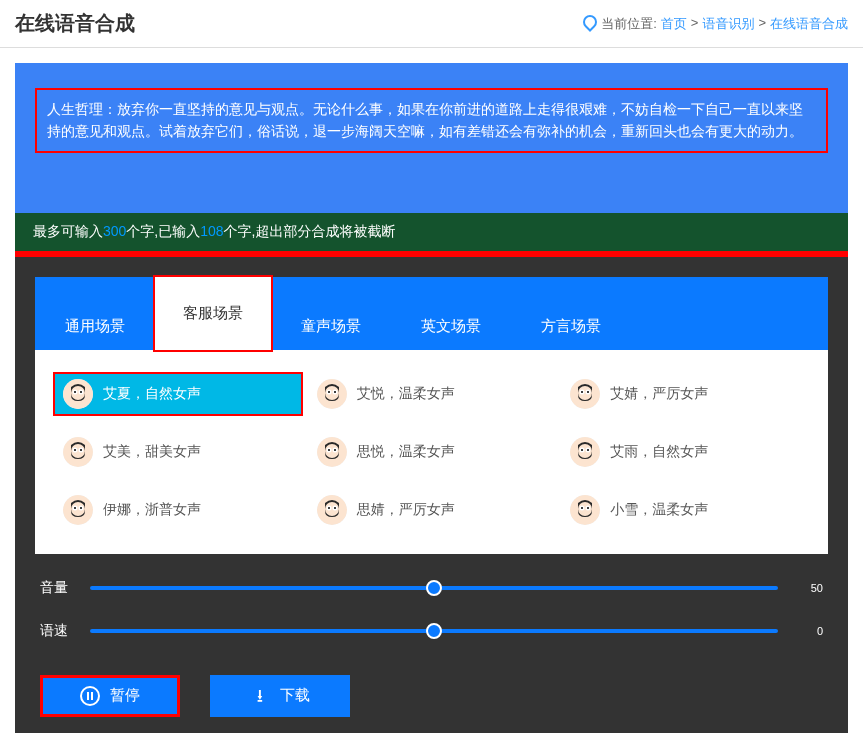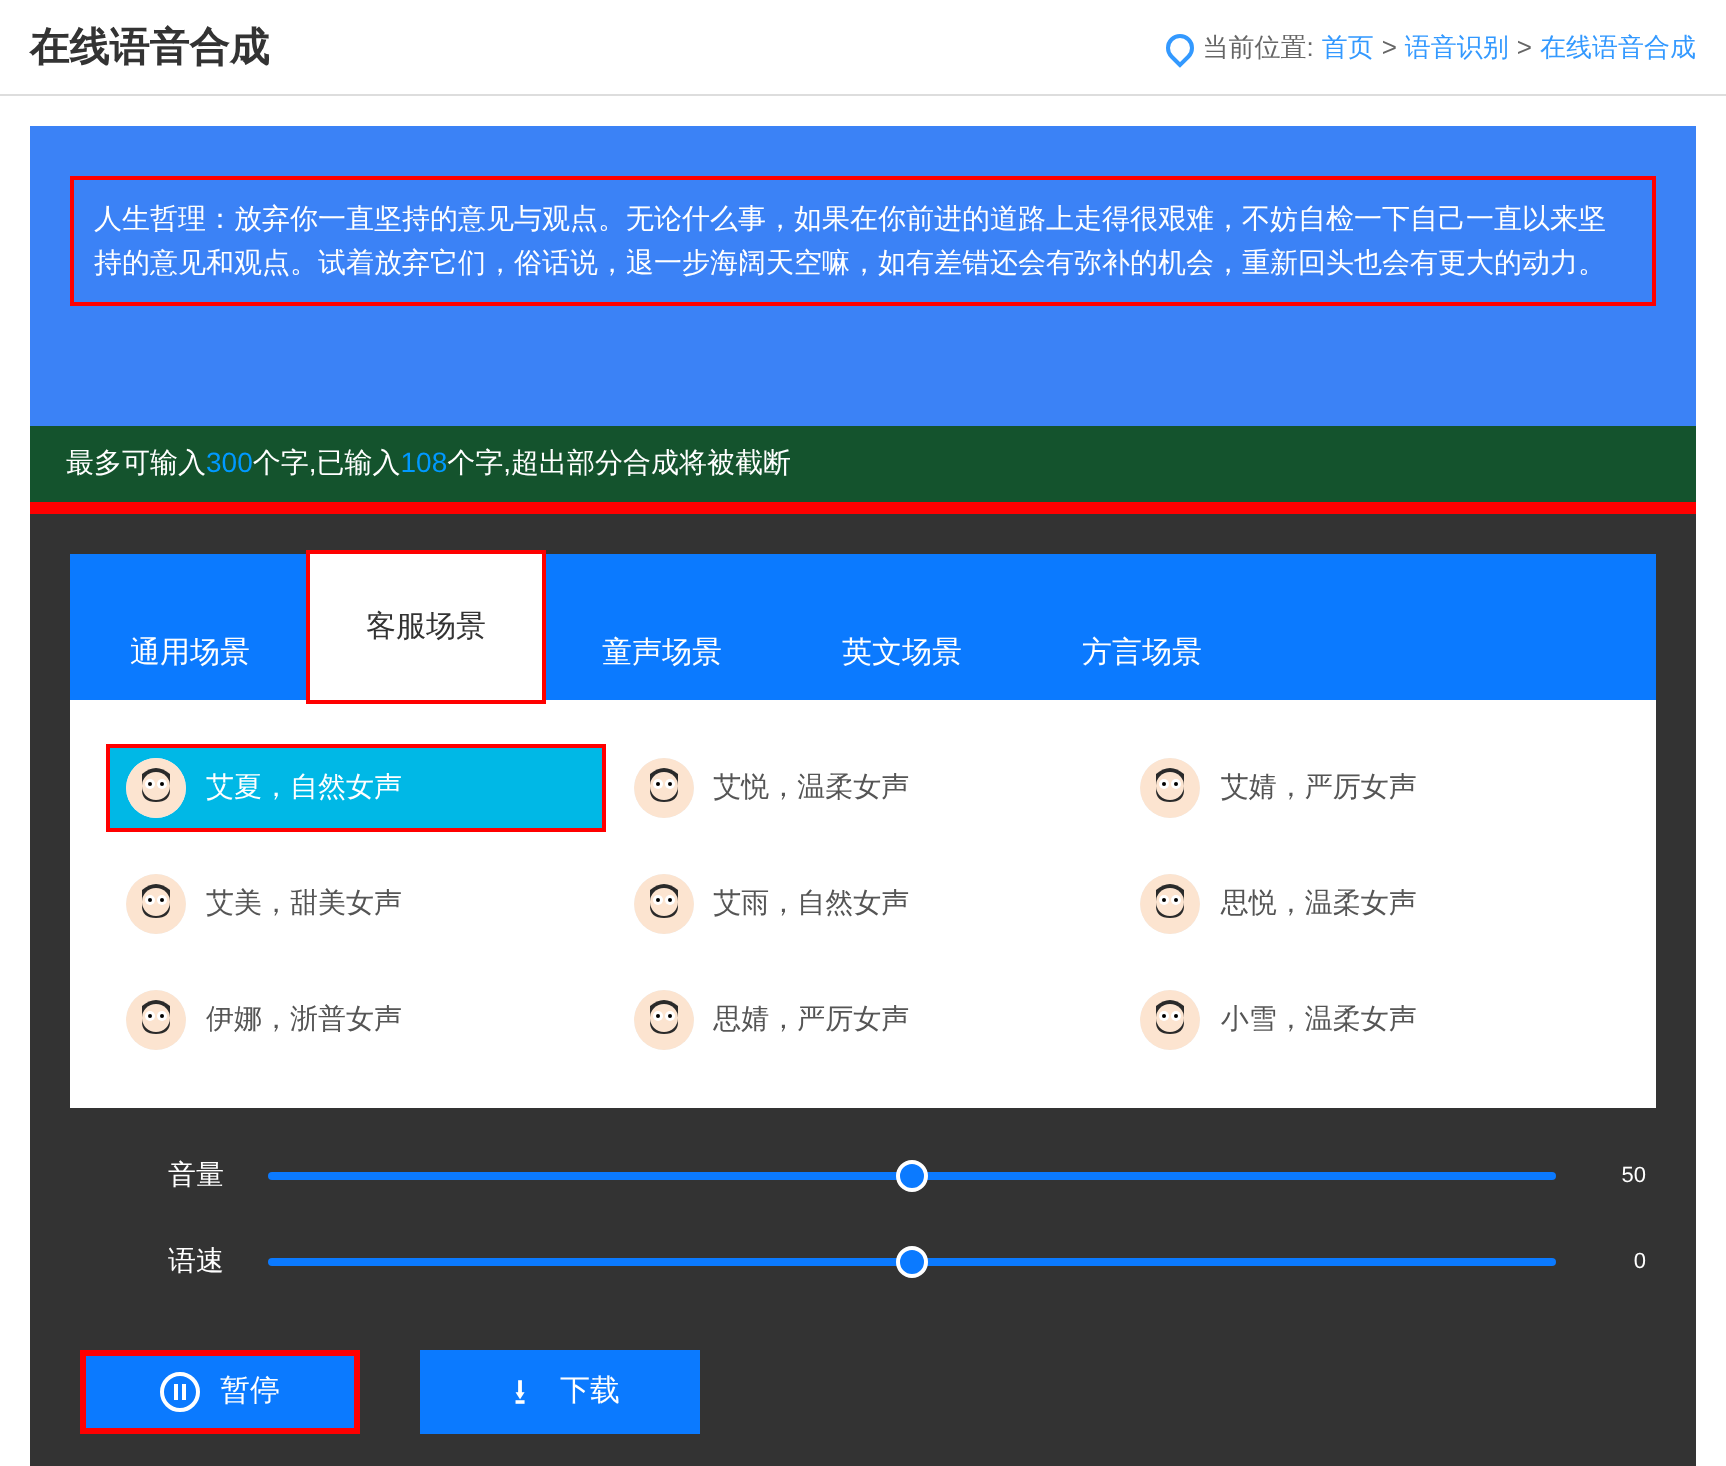--- a/index.html
+++ b/index.html
@@ -1,20 +1,20 @@
 <!DOCTYPE html>
 <html><head>
   <meta charset="utf-8">
   <style>
     * { margin: 0; padding: 0; box-sizing: border-box; }
     body { font-family: "Microsoft YaHei", Arial, sans-serif; background: #fff; width: 863px; }
     
     .header { display: flex; justify-content: space-between; align-items: center; padding: 10px 15px; border-bottom: 1px solid #ddd; }
     .page-title { font-size: 20px; font-weight: bold; color: #333; }
-    .breadcrumb { font-size: 13px; color: #3399ff; display: flex; align-items: center; gap: 4px; }
+    .breadcrumb { font-size: 13px; color: #3399ff; display: flex; gap: 4px; }
     .breadcrumb .loc-icon { width: 14px; height: 14px; border: 2px solid #3399ff; border-radius: 50% 50% 50% 0; transform: rotate(-45deg); }
     .breadcrumb span { color: #666; }
     .breadcrumb a { color: #3399ff; text-decoration: none; }
     
     .text-area-wrap { background: #3b82f6; padding: 25px 20px 60px; margin: 15px 15px 0; position: relative; }
     .text-content { border: 2px solid #ff0000; padding: 8px 10px; color: #fff; font-size: 14px; line-height: 1.6; min-height: 55px; }
     
     .counter-bar { background: #14532d; color: #fff; font-size: 14px; padding: 10px 18px; margin: 0 15px; }
     .counter-bar .num { color: #0099ff; }
     
@@ -28,21 +28,21 @@
     .tab.highlight { border: 2px solid #ff0000; margin: -2px; padding: 27px 28px; }
     
     .voice-panel { background: #fff; padding: 22px 18px; }
     .voice-grid { display: grid; grid-template-columns: repeat(3, 1fr); gap: 14px 4px; }
     .voice-item { display: flex; align-items: center; gap: 10px; padding: 7px 10px; cursor: pointer; font-size: 14px; color: #555; }
     .voice-item.selected { background: #00b8e6; color: #fff; border: 2px solid #ff0000; padding: 5px 8px; }
     .avatar { width: 30px; height: 30px; border-radius: 50%; background: #f0f0f0; display: flex; align-items: center; justify-content: center; overflow: hidden; flex-shrink: 0; }
     .avatar svg { width: 30px; height: 30px; }
     .voice-label { white-space: nowrap; }
     
-    .sliders { padding: 25px 5px 10px; margin-left: 44px; }
+    .sliders { padding: 25px 5px 10px; }
     .slider-row { display: flex; align-items: center; gap: 15px; margin-bottom: 25px; }
     .slider-label { color: #fff; font-size: 14px; width: 35px; }
     .slider-track { flex: 1; height: 4px; background: #0b7aff; position: relative; border-radius: 2px; }
     .slider-thumb { position: absolute; top: 50%; width: 16px; height: 16px; background: #0b7aff; border: 2px solid #fff; border-radius: 50%; transform: translate(-50%, -50%); }
     .slider-value { color: #fff; font-size: 11px; width: 30px; text-align: right; }
     
     .actions { display: flex; gap: 30px; padding: 0 5px; }
     .btn { display: flex; align-items: center; justify-content: center; gap: 10px; width: 140px; height: 42px; background: #0b7aff; color: #fff; font-size: 15px; cursor: pointer; border: none; }
     .btn.pause-btn { border: 3px solid #ff0000; }
     .btn-icon { width: 20px; height: 20px; display: flex; align-items: center; justify-content: center; }
@@ -148,35 +148,35 @@
             <svg viewBox="0 0 30 30">
               <circle cx="15" cy="15" r="15" fill="#fce4d0"></circle>
               <path d="M8 8 Q15 2 22 8 L22 16 Q22 22 15 22 Q8 22 8 16 Z" fill="#2a2a2a"></path>
               <circle cx="15" cy="14" r="7" fill="#fce4d0"></circle>
               <circle cx="12" cy="13" r="2.5" fill="#fff"></circle>
               <circle cx="18" cy="13" r="2.5" fill="#fff"></circle>
               <circle cx="12" cy="13" r="1" fill="#000"></circle>
               <circle cx="18" cy="13" r="1" fill="#000"></circle>
             </svg>
           </div>
+          <span class="voice-label">思悦，温柔女声</span>
+        </div>
+        <div class="voice-item">
+          <div class="avatar">
+            <svg viewBox="0 0 30 30">
+              <circle cx="15" cy="15" r="15" fill="#fce4d0"></circle>
+              <path d="M8 8 Q15 2 22 8 L22 16 Q22 22 15 22 Q8 22 8 16 Z" fill="#2a2a2a"></path>
+              <circle cx="15" cy="14" r="7" fill="#fce4d0"></circle>
+              <circle cx="12" cy="13" r="2.5" fill="#fff"></circle>
+              <circle cx="18" cy="13" r="2.5" fill="#fff"></circle>
+              <circle cx="12" cy="13" r="1" fill="#000"></circle>
+              <circle cx="18" cy="13" r="1" fill="#000"></circle>
+            </svg>
+          </div>
           <span class="voice-label">艾雨，自然女声</span>
-        </div>
-        <div class="voice-item">
-          <div class="avatar">
-            <svg viewBox="0 0 30 30">
-              <circle cx="15" cy="15" r="15" fill="#fce4d0"></circle>
-              <path d="M8 8 Q15 2 22 8 L22 16 Q22 22 15 22 Q8 22 8 16 Z" fill="#2a2a2a"></path>
-              <circle cx="15" cy="14" r="7" fill="#fce4d0"></circle>
-              <circle cx="12" cy="13" r="2.5" fill="#fff"></circle>
-              <circle cx="18" cy="13" r="2.5" fill="#fff"></circle>
-              <circle cx="12" cy="13" r="1" fill="#000"></circle>
-              <circle cx="18" cy="13" r="1" fill="#000"></circle>
-            </svg>
-          </div>
-          <span class="voice-label">思悦，温柔女声</span>
         </div>
         <div class="voice-item">
           <div class="avatar">
             <svg viewBox="0 0 30 30">
               <circle cx="15" cy="15" r="15" fill="#fce4d0"></circle>
               <path d="M8 8 Q15 2 22 8 L22 16 Q22 22 15 22 Q8 22 8 16 Z" fill="#2a2a2a"></path>
               <circle cx="15" cy="14" r="7" fill="#fce4d0"></circle>
               <circle cx="12" cy="13" r="2.5" fill="#fff"></circle>
               <circle cx="18" cy="13" r="2.5" fill="#fff"></circle>
               <circle cx="12" cy="13" r="1" fill="#000"></circle>

